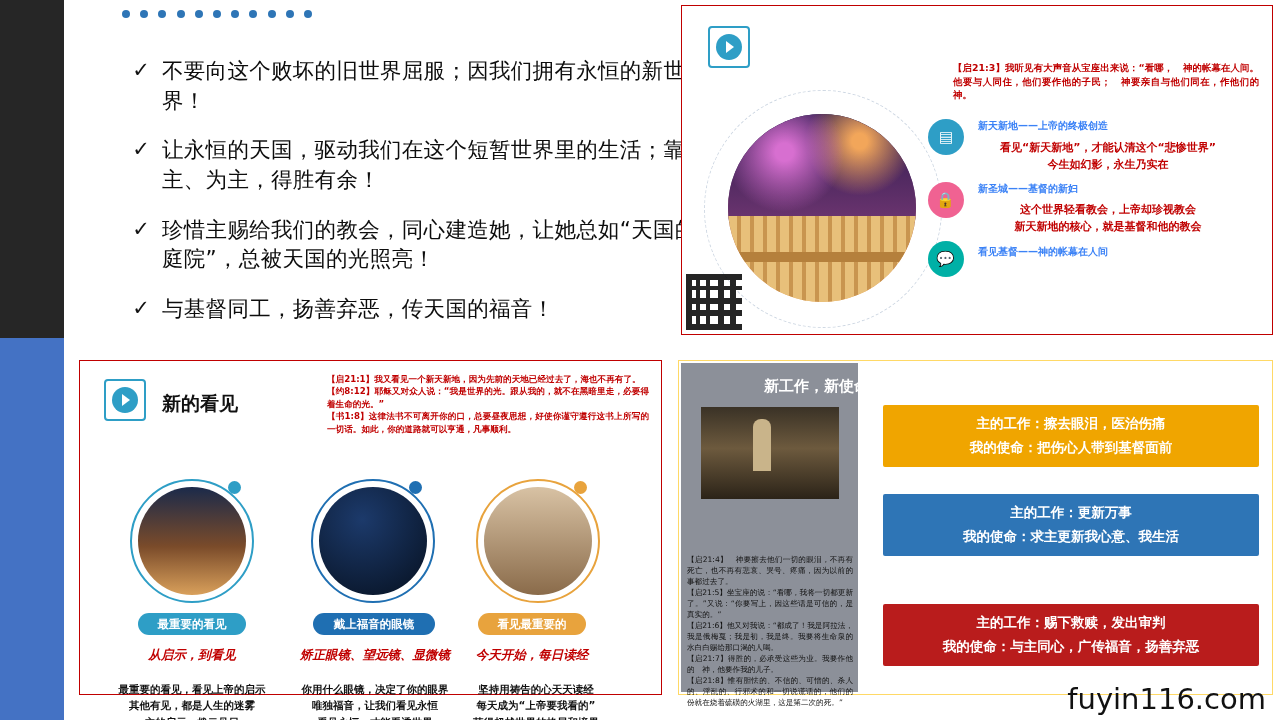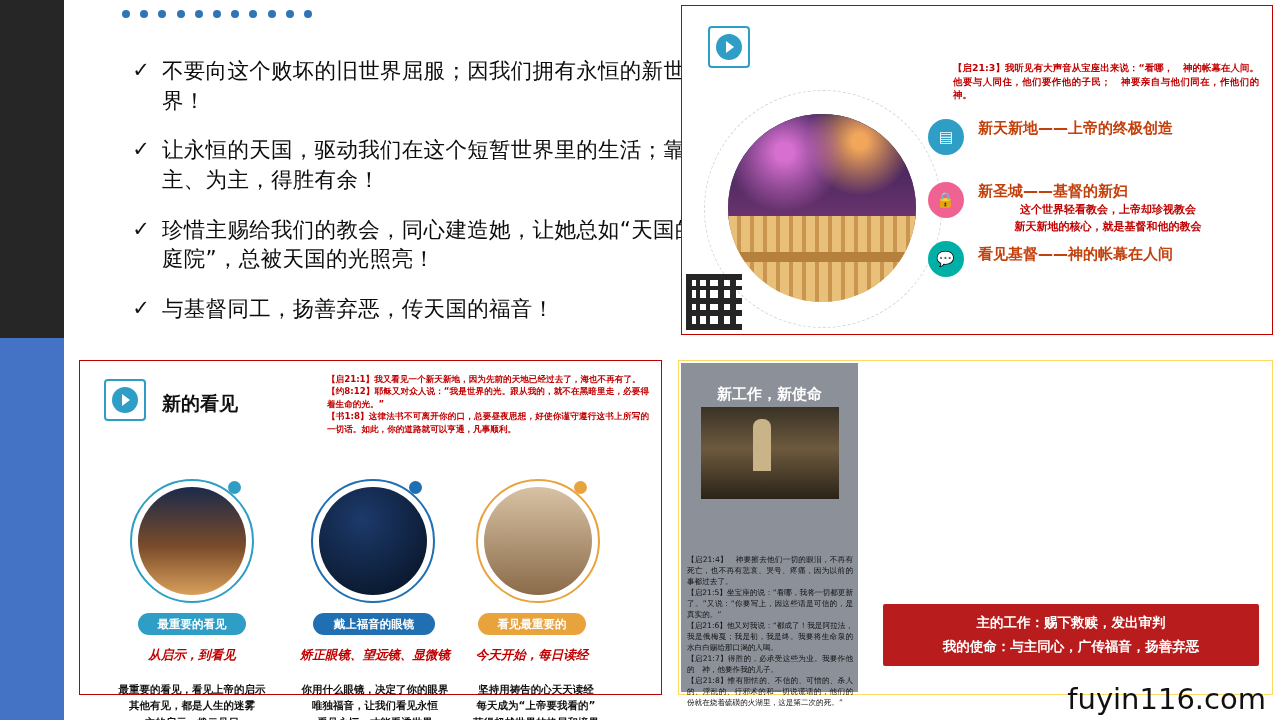--- a/index.html
+++ b/index.html
@@ -43,42 +43,42 @@
           background:linear-gradient(180deg,#2a1b4a 0%,#5c2f6e 40%,#c86a3a 70%,#f0b36b 100%);}
   .tr-img .sky{position:absolute;left:0;top:0;width:100%;height:58%;
        background:radial-gradient(circle at 30% 35%,#d76fd0 0 6%,rgba(215,111,208,0) 40%),
                   radial-gradient(circle at 70% 25%,#f2a65a 0 5%,rgba(242,166,90,0) 35%),
                   linear-gradient(180deg,#2b1a4d,#6d3570);}
   .tr-img .city{position:absolute;left:0;bottom:0;width:100%;height:46%;
        background:repeating-linear-gradient(90deg,#e8c07a 0 9px,#c9954f 9px 13px);}
   .tr-img .city:before{content:"";position:absolute;left:0;bottom:46%;width:100%;height:10px;background:#b5803c;}
   .icon-pill{position:absolute;width:36px;height:36px;border-radius:50%;display:flex;align-items:center;
              justify-content:center;color:#fff;font-size:15px;}
-  .tr-line-hd{position:absolute;font-size:15px;font-weight:bold;color:#c2410c;}
+  .tr-line-hd{position:absolute;font-size:10px;font-weight:bold;color:#3b82f6;}
   .tr-line-rd{position:absolute;font-size:11px;font-weight:bold;color:#c00000;line-height:1.5;text-align:center;}
   .qr{position:absolute;left:4px;top:268px;width:56px;height:56px;
       background:
         linear-gradient(90deg,#000 0 6px,transparent 6px 10px,#000 10px 14px,transparent 14px 20px,#000 20px 24px,transparent 24px 32px,#000 32px 38px,transparent 38px 44px,#000 44px 50px,transparent 50px 56px),
         linear-gradient(180deg,#000 0 6px,transparent 6px 12px,#000 12px 16px,transparent 16px 24px,#000 24px 30px,transparent 30px 36px,#000 36px 42px,transparent 42px 50px,#000 50px 56px);
       background-blend-mode:multiply;opacity:.85;}
 
   
   .bl-scripture{position:absolute;left:247px;top:12px;width:322px;font-size:8.6px;line-height:1.45;
                 color:#c00000;font-weight:bold;text-align:justify;}
   .circ-item{position:absolute;width:108px;height:108px;border-radius:50%;overflow:hidden;}
   .circ-ring{position:absolute;width:124px;height:124px;border-radius:50%;box-sizing:border-box;border:2px solid;}
   .dotk{position:absolute;width:13px;height:13px;border-radius:50%;}
   .cap{position:absolute;height:22px;border-radius:11px;color:#fff;font-size:11.5px;font-weight:bold;
        display:flex;align-items:center;justify-content:center;}
   .redline{position:absolute;font-size:12.5px;font-weight:bold;color:#c00000;text-align:center;font-style:italic;}
   .blkblock{position:absolute;font-size:10.5px;font-weight:bold;color:#111;text-align:center;line-height:1.55;}
 
   
   .br-left{position:absolute;left:2px;top:2px;width:177px;height:329px;background:#8c9099;}
-  .br-title{position:absolute;left:0;top:22px;width:177px;text-align:center;color:#fff;font-size:15px;font-weight:bold;}
+  .br-title{position:absolute;left:0;top:14px;width:177px;text-align:center;color:#fff;font-size:15px;font-weight:bold;padding-left:47px;}
   .br-img{position:absolute;left:20px;top:44px;width:138px;height:92px;
           background:linear-gradient(180deg,#3a3226,#6d5a3e 45%,#2b2318);overflow:hidden;}
   .br-img:after{content:"";position:absolute;left:52px;top:12px;width:18px;height:52px;background:#c9b48a;
                 border-radius:8px 8px 0 0;}
   .br-txt{position:absolute;left:6px;top:144px;width:166px;font-size:7.6px;line-height:1.45;color:#111;text-align:justify;margin-top:47px;}
   .card{position:absolute;left:204px;width:376px;height:62px;border-radius:2px;color:#fff;
         display:flex;flex-direction:column;align-items:center;justify-content:center;gap:6px;}
   .card div{font-size:13.5px;font-weight:bold;}
 
   .wm{position:absolute;right:14px;bottom:4px;font-size:29px;color:#111;
@@ -131,20 +131,24 @@
   <div class="tr-scripture">【启21:3】我听见有大声音从宝座出来说：“看哪，　神的帐幕在人间。他要与人同住，他们要作他的子民；　神要亲自与他们同在，作他们的神。</div>
 
   <div class="tr-ring"></div>
   <div class="tr-img">
     <div class="sky"></div>
       <div class="city"></div>
   </div>
 
   <div class="icon-pill" style="left:246px;top:113px;background:#2e9ec6;">▤</div>
   <div class="tr-line-hd" style="left:296px;top:113px;">新天新地——上帝的终极创造</div>
+  <div class="tr-line-rd" style="left:276px;top:134px;width:300px;">
+    <span>看见“新天新地”，才能认清这个“悲惨世界”</span><br>
+    <span>今生如幻影，永生乃实在</span>
+  </div>
 
   <div class="icon-pill" style="left:246px;top:176px;background:#f06292;">🔒</div>
   <div class="tr-line-hd" style="left:296px;top:176px;">新圣城——基督的新妇</div>
   <div class="tr-line-rd" style="left:276px;top:196px;width:300px;">
     <span>这个世界轻看教会，上帝却珍视教会</span><br>
     <span>新天新地的核心，就是基督和他的教会</span>
   </div>
 
   <div class="icon-pill" style="left:246px;top:235px;background:#00b0a6;">💬</div>
   <div class="tr-line-hd" style="left:296px;top:239px;">看见基督——神的帐幕在人间</div>
@@ -193,19 +197,27 @@
   <div class="br-left">
     <div class="br-title">新工作，新使命</div>
     <div class="br-img"></div>
     <div class="br-txt" style="white-space:pre-line;">【启21:4】　神要擦去他们一切的眼泪，不再有死亡，也不再有悲哀、哭号、疼痛，因为以前的事都过去了。
 【启21:5】坐宝座的说：“看哪，我将一切都更新了。”又说：“你要写上，因这些话是可信的，是真实的。”
 【启21:6】他又对我说：“都成了！我是阿拉法，我是俄梅戛；我是初，我是终。我要将生命泉的水白白赐给那口渴的人喝。
 【启21:7】得胜的，必承受这些为业。我要作他的　神，他要作我的儿子。
 【启21:8】惟有胆怯的、不信的、可憎的、杀人的、淫乱的、行邪术的和一切说谎话的，他们的份就在烧着硫磺的火湖里，这是第二次的死。”</div>
   </div>
 
+  <div class="card" style="top:44px;background:#f0a500;">
+    <div>主的工作：擦去眼泪，医治伤痛</div>
+    <div>我的使命：把伤心人带到基督面前</div>
+  </div>
+  <div class="card" style="top:133px;background:#2e75b6;">
+    <div>主的工作：更新万事</div>
+    <div>我的使命：求主更新我心意、我生活</div>
+  </div>
   <div class="card" style="top:243px;background:#b91c1c;">
     <div>主的工作：赐下救赎，发出审判</div>
     <div>我的使命：与主同心，广传福音，扬善弃恶</div>
   </div>
 </div>
 
 <div class="wm">fuyin116.com</div>
 
 </body></html>

